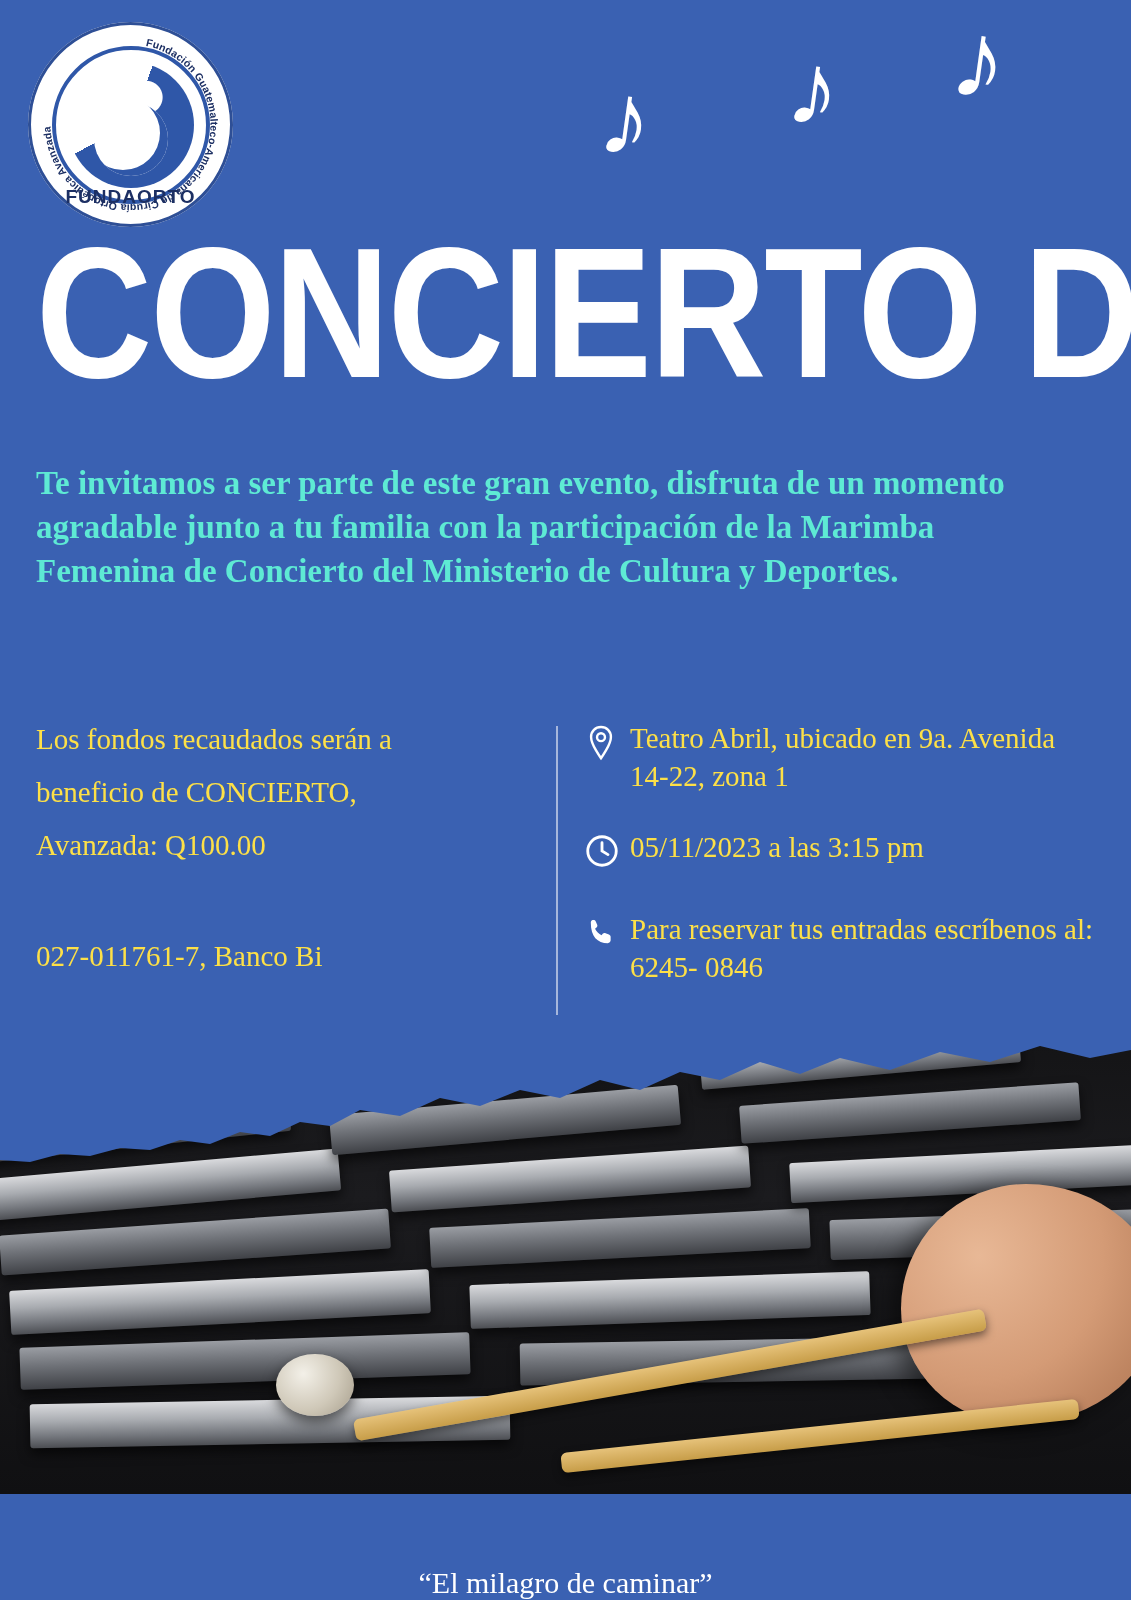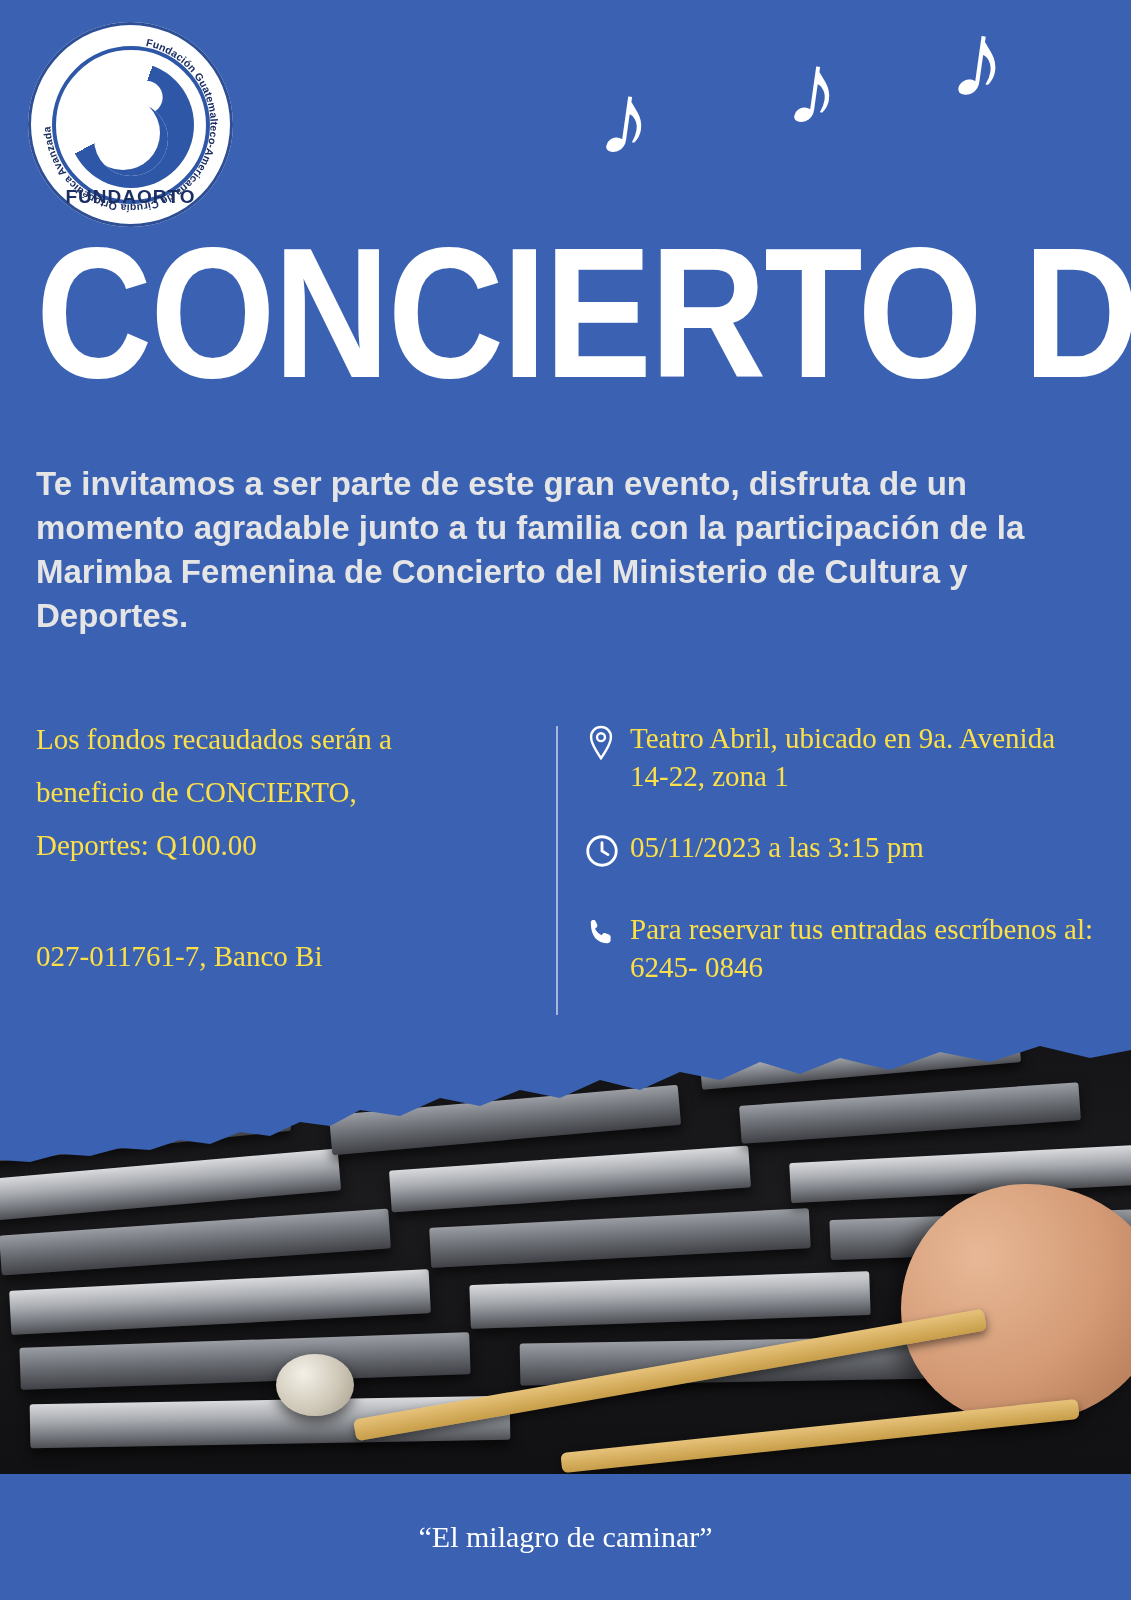--- a/index.html
+++ b/index.html
@@ -108,22 +108,22 @@
     transform: scaleX(1.06) scaleY(1.22);
     transform-origin: left top;
     white-space: nowrap;
   }
   
   .intro {
     position: absolute;
     left: 36px;
     top: 462px;
     width: 1030px;
-    color: #e5e5e5;
-    font-family: Liberation Sans, sans-serif;
+    color: #5eead4;
+    font-family: Liberation Serif, serif;
     font-weight: 700;
     font-size: 33px;
     line-height: 1.33;
   }
   
   .info {
     position: absolute;
     left: 36px;
     top: 720px;
     width: 1060px;
@@ -222,24 +222,24 @@
     top: -2px;
     width: 1131px;
     height: 140px;
   }
   
   .footer {
     position: absolute;
     left: 0;
     bottom: 0;
     width: 1131px;
-    height: 126px;
+    height: 106px;
     background: #3a61b2;
     display: flex;
-    align-items: center;
+    align-items: flex-end;
     justify-content: center;
   }
   .footer-text {
     color: #ffffff;
     font-size: 30px;
     font-style: normal;
   }
 </style>
 </head>
 <body>
@@ -269,21 +269,21 @@
   <div class="note note-4">♪</div>
 
   <div class="title">CONCIERTO DE MARIMBA</div>
 
   <div class="intro">Te invitamos a ser parte de este gran evento, disfruta de un momento agradable junto a tu familia con la participación de la Marimba Femenina de Concierto del Ministerio de Cultura  y Deportes.</div>
 
   <div class="info">
     <div class="col-left">
       <p>Los fondos recaudados serán a</p>
       <p> beneficio de CONCIERTO,</p>
-      <p>Deportes: Q100.00</p>
+      <p>Avanzada: Q100.00</p>
       <div class="block-gap"></div>
       <p> 027-011761-7, Banco Bi</p>
     </div>
 
     <div class="divider"></div>
 
     <div class="col-right">
       <div class="info-row">
         <div class="info-icon">
           <svg width="34" height="40" viewBox="0 0 24 28" fill="none" stroke="#ffffff" stroke-width="1.7">

